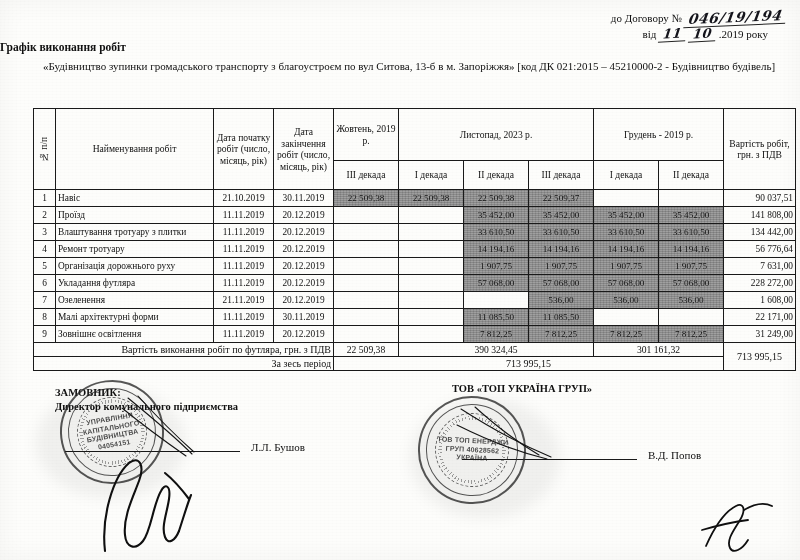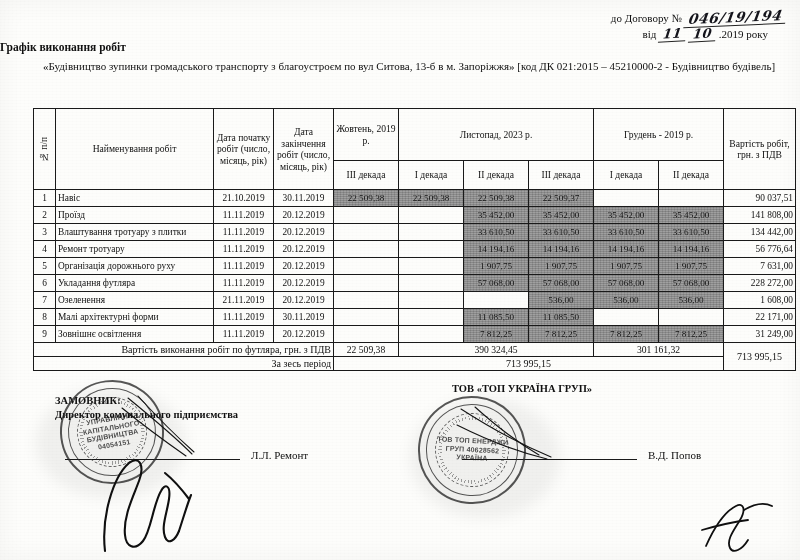--- a/index.html
+++ b/index.html
@@ -108,21 +108,21 @@
   td.sum-label{
     text-align:right;padding-right:5px;font-weight:700;font-size:10px;
   }
   td.sum-val{text-align:center;font-size:9.6px;}
   td.grand{text-align:center;font-size:10px;}
   td.grand-right{text-align:center;font-size:10px;}
 
   
   .sig-zone{position:absolute;left:0;top:382px;width:800px;height:178px;}
   .sig-block{position:absolute;font-size:10.5px;line-height:14px;}
-  .sig-left{left:55px;top:12px;width:370px;}
+  .sig-left{left:55px;top:4px;width:370px;}
   .sig-right{left:452px;top:0;width:330px;}
   .sig-role{font-weight:700;}
   .sig-head{font-weight:700;}
   .sig-line-row{
     position:relative;margin-top:26px;height:18px;
   }
   .sig-rule{
     position:absolute;left:10px;top:11px;width:175px;border-bottom:1px solid #1a1a1a;
   }
   .sig-name{position:absolute;left:196px;top:0;font-size:11px;white-space:nowrap;}
@@ -361,21 +361,21 @@
   </tfoot>
 </table>
 
 <div class="sig-zone">
 
   <div class="sig-block sig-left">
     <div class="sig-head">ЗАМОВНИК:</div>
     <div class="sig-role">Директор комунального підприємства</div>
     <div class="sig-line-row">
       <span class="sig-rule"></span>
-      <span class="sig-name">Л.Л. Ремонт</span>
+      <span class="sig-name">Л.Л. Бушов</span>
     </div>
   </div>
 
   <div class="sig-block sig-right">
     <div class="sig-role">ТОВ «ТОП УКРАЇНА ГРУП»</div>
     <div class="sig-line-row" style="margin-top:52px;">
       <span class="sig-rule"></span>
       <span class="sig-name">В.Д. Попов</span>
     </div>
   </div>

